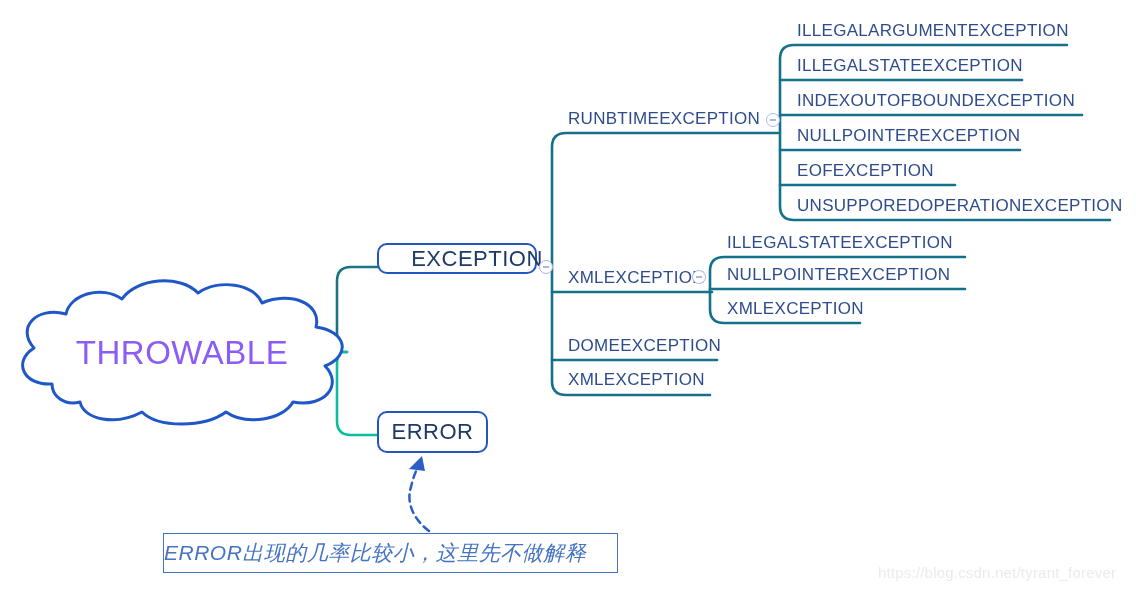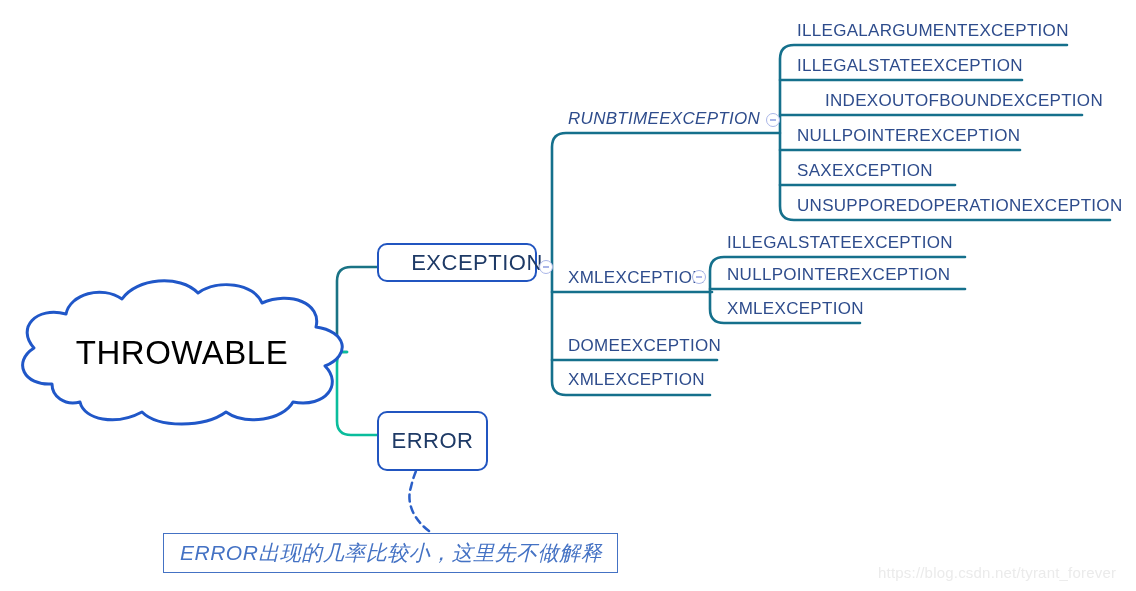--- a/index.html
+++ b/index.html
@@ -12,32 +12,32 @@
     position:absolute;color:#2E4C8C;font-size:17px;line-height:20px;
     letter-spacing:.3px;white-space:nowrap;cursor:default;
   }
   .node-box{
     position:absolute;background:#fff;border:2.5px solid #2155C0;border-radius:10px;
     display:flex;align-items:center;justify-content:center;
     color:#1E3A66;font-size:22px;letter-spacing:.5px;box-sizing:border-box;
   }
   .root-label{
     position:absolute;left:52px;top:333px;width:260px;text-align:center;
-    color:#000000;font-size:33px;line-height:40px;letter-spacing:.5px;white-space:nowrap;
+    color:#8b5cf6;font-size:33px;line-height:40px;letter-spacing:.5px;white-space:nowrap;
   }
   .collapse{
     position:absolute;width:14px;height:14px;border:1.5px solid #AAB6E8;border-radius:50%;
     background:#fff;box-sizing:border-box;display:flex;align-items:center;justify-content:center;
     cursor:pointer;z-index:3;
   }
   .collapse .minus{width:6px;height:1.5px;background:#AAB6E8;display:block;}
   .note-box{
     position:absolute;left:163px;top:533px;width:455px;height:40px;box-sizing:border-box;
     border:1.5px solid #4472C4;background:#fff;display:flex;align-items:center;
-    padding-left:16px;color:#4472C4;font-size:21px;font-style:italic;letter-spacing:.5px;
+    color:#4472C4;font-size:21px;font-style:italic;letter-spacing:.5px;
     white-space:nowrap;
   }
   .watermark{
     position:absolute;left:878px;top:564px;color:#EBEBEB;font-size:15px;letter-spacing:.2px;
   }
 </style>
 </head>
 <body>
 
 <div id="stage">
@@ -64,47 +64,47 @@
     <polygon points="422,456 409,469 425,471" fill="#2B5FC7"></polygon>
 
     <path d="M 52,384 C 24,386 12,362 34,348 C 16,328 36,306 66,314 C 70,294 102,285 122,299
              C 136,278 180,274 198,293 C 218,279 254,283 262,303 C 290,291 322,303 316,327
              C 346,331 352,355 325,366 C 343,384 326,408 293,402 C 283,420 246,426 226,412
              C 204,428 158,428 142,412 C 116,426 84,420 80,402 C 64,406 52,396 52,384 Z" fill="#ffffff" stroke="#2057C8" stroke-width="3" stroke-linejoin="round"></path>
   </svg>
 
   <div class="root-label">THROWABLE</div>
 
-  <div class="node-box" style="left:377px;top:243px;width:160px;height:39px;padding-left:40px;">
+  <div class="node-box" style="left:377px;top:243px;width:160px;height:31px;padding-left:40px;">
     <span>EXCEPTION</span>
   </div>
-  <div class="node-box" style="left:377px;top:411px;width:111px;height:60px;">
+  <div class="node-box" style="left:377px;top:411px;width:111px;height:42px;">
     <span>ERROR</span>
   </div>
 
   <div class="collapse" style="left:539px;top:260px;">
     <span class="minus"></span>
   </div>
   <div class="collapse" style="left:766px;top:113px;">
     <span class="minus"></span>
   </div>
   <div class="collapse" style="left:692px;top:270px;">
     <span class="minus"></span>
   </div>
 
-  <div class="label" style="left:568px;top:109px;font-style:italic;">RUNBTIMEEXCEPTION</div>
+  <div class="label" style="left:568px;top:109px;">RUNBTIMEEXCEPTION</div>
   <div class="label" style="left:568px;top:268px;">XMLEXCEPTION</div>
   <div class="label" style="left:568px;top:336px;">DOMEEXCEPTION</div>
   <div class="label" style="left:568px;top:370px;">XMLEXCEPTION</div>
 
   <div class="label" style="left:797px;top:56px;">ILLEGALSTATEEXCEPTION</div>
   <div class="label" style="left:797px;top:21px;">ILLEGALARGUMENTEXCEPTION</div>
-  <div class="label" style="left:797px;top:91px;margin-left:28px;">INDEXOUTOFBOUNDEXCEPTION</div>
+  <div class="label" style="left:797px;top:91px;">INDEXOUTOFBOUNDEXCEPTION</div>
   <div class="label" style="left:797px;top:126px;">NULLPOINTEREXCEPTION</div>
-  <div class="label" style="left:797px;top:161px;">SAXEXCEPTION</div>
+  <div class="label" style="left:797px;top:161px;">EOFEXCEPTION</div>
   <div class="label" style="left:797px;top:196px;">UNSUPPOREDOPERATIONEXCEPTION</div>
 
   <div class="label" style="left:727px;top:233px;">ILLEGALSTATEEXCEPTION</div>
   <div class="label" style="left:727px;top:265px;">NULLPOINTEREXCEPTION</div>
   <div class="label" style="left:727px;top:299px;">XMLEXCEPTION</div>
 
   <div class="note-box">
     <span>ERROR出现的几率比较小，这里先不做解释</span>
   </div>
 

